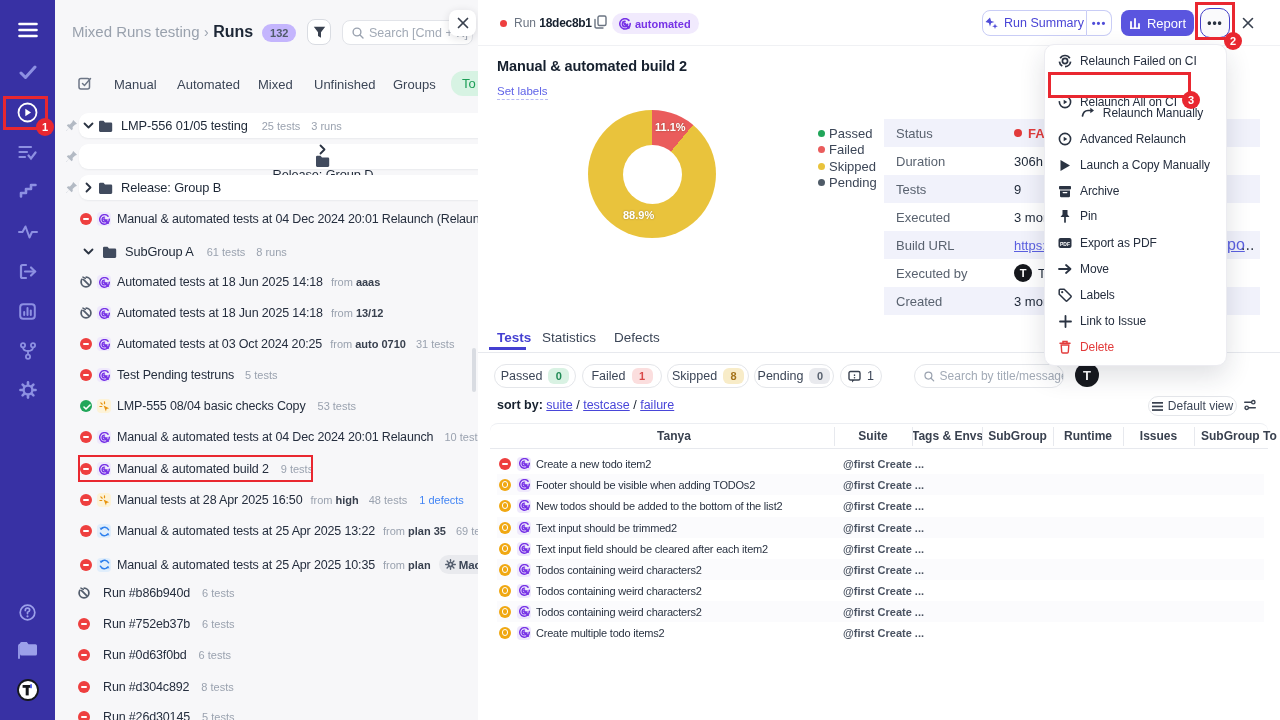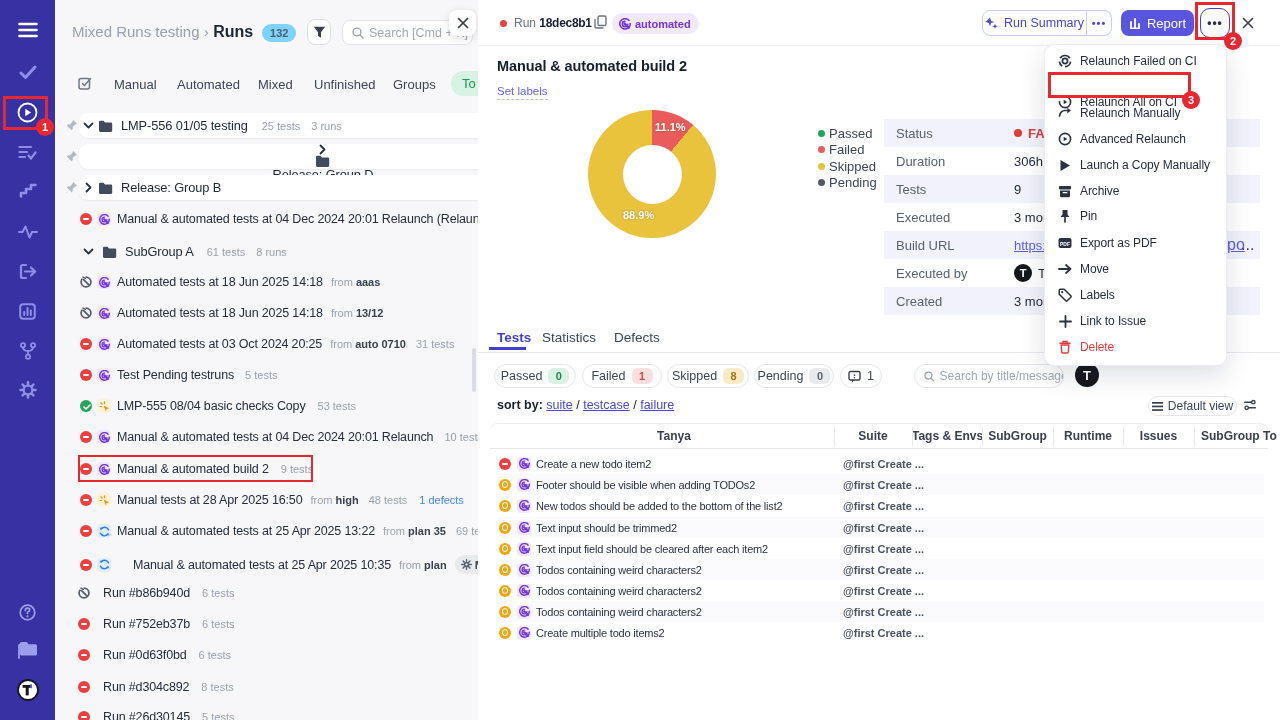--- a/index.html
+++ b/index.html
@@ -8,21 +8,21 @@
 .abs { position:absolute; }
 
 #sidebar { position:absolute; left:0; top:0; width:55px; height:720px; background:#3831a4; }
 .sic { position:absolute; left:0; width:55px; display:flex; justify-content:center; }
 
 #leftpanel { position:absolute; left:55px; top:0; width:423px; height:720px; background:#f7f7f9; overflow:hidden; }
 .pinico { position:absolute; }
 .chev { flex:0 0 auto; }
 .crumb-gray { color:#99a1ad; font-size:15px; }
 .crumb-dark { color:#1d2736; font-size:16px; font-weight:bold; }
-.badge132 { display:inline-block; background:#7dd3fc; color:#505b6b; font-size:11px; font-weight:bold; border-radius:10px; padding:3px 8px; }
+.badge132 { display:inline-block; background:#c4b5fd; color:#505b6b; font-size:11px; font-weight:bold; border-radius:10px; padding:3px 8px; }
 .lefttab { color:#3c4657; font-size:13px; }
 .foldcard { position:absolute; left:24px; width:480px; height:25px; background:#fff; border-radius:9px; box-shadow:0 1px 2px rgba(25,30,45,.06); display:flex; align-items:center; }
 .foldtitle { color:#1d2736; font-size:12.8px; letter-spacing:-0.1px; }
 .meta { color:#9aa2af; font-size:11px; }
 .metab { color:#39414f; font-size:11px; font-weight:bold; }
 .runrow { position:absolute; display:flex; align-items:center; white-space:nowrap; }
 .runtitle { color:#252e3e; font-size:12.5px; letter-spacing:-0.15px; }
 .stat-red { width:12px; height:12px; border-radius:50%; background:#ee3f3f; position:relative; flex:0 0 12px; }
 .stat-red:before { content:""; position:absolute; left:2.8px; top:5px; width:6.4px; height:2.2px; border-radius:2px; background:#fff; }
 .stat-green { width:12px; height:12px; border-radius:50%; background:#21a65a; position:relative; flex:0 0 12px; }
@@ -314,21 +314,21 @@
     <span class="syncico" style="margin-left:5px;">
         <svg width="11" height="11" viewBox="0 0 12 12">
           <g stroke="#2f80ed" stroke-width="1.5" fill="none" stroke-linecap="round">
             <path d="M10.5 4.2 A4.9 4.9 0 0 0 2.1 3.4"></path>
             <path d="M1.5 7.8 A4.9 4.9 0 0 0 9.9 8.6"></path>
           </g>
           <path d="M1.8 0.8 L1.8 4 L5 4 Z" fill="#2f80ed" transform="rotate(-45 2.5 3)"></path>
           <path d="M10.2 11.2 L10.2 8 L7 8 Z" fill="#2f80ed" transform="rotate(-45 9.5 9)"></path>
         </svg>
       </span>
-    <span class="runtitle" style="margin-left:22px;">Manual &amp; automated tests at 25 Apr 2025 10:35</span>
+    <span class="runtitle" style="margin-left:6px;">Manual &amp; automated tests at 25 Apr 2025 10:35</span>
     <span class="meta" style="margin-left:8px;">from</span>
       <span class="metab" style="margin-left:3px;">plan</span>
     <span style="margin-left:8px; background:#e9eaee; border-radius:10px; height:19px; display:inline-flex; align-items:center; padding:0 9px 0 6px; gap:3px;">
       <svg width="11" height="11" viewBox="0 0 19 19">
           <g stroke="#535d6d" stroke-width="2.4" stroke-linecap="round">
             <line x1="9.5" y1="1.2" x2="9.5" y2="4"></line>
             <line x1="9.5" y1="15" x2="9.5" y2="17.8"></line>
             <line x1="1.2" y1="9.5" x2="4" y2="9.5"></line>
             <line x1="15" y1="9.5" x2="17.8" y2="9.5"></line>
             <line x1="3.6" y1="3.6" x2="5.6" y2="5.6"></line>
@@ -683,21 +683,21 @@
     </div>
   <div class="mi" style="top:44px;">
       <span class="ic">
         <svg width="14" height="14" viewBox="0 0 14 14">
           <circle cx="7" cy="7" r="5.6" stroke="#2a3342" stroke-width="1.6" fill="none" stroke-dasharray="24 4" stroke-dashoffset="6"></circle>
           <path d="M5.7 4.8 L9.3 7 L5.7 9.2 Z" fill="#2a3342"></path>
         </svg>
       </span>
       <span class="tx">Relaunch All on CI</span>
     </div>
-  <div class="mi" style="top:55px;">
+  <div class="mi" style="top:55px;justify-content:center;">
       <span class="ic">
         <svg width="14" height="12" viewBox="0 0 14 12">
           <path d="M1.5 9 Q2.5 3.5 7 3.5 L10.5 3.5" stroke="#2a3342" stroke-width="1.7" fill="none" stroke-linecap="round"></path>
           <path d="M9.3 0.8 L13 3.5 L9.3 6.2 Z" fill="#2a3342"></path>
         </svg>
       </span>
       <span class="tx">Relaunch Manually</span>
     </div>
   <div class="mi" style="top:81px;">
       <span class="ic">

